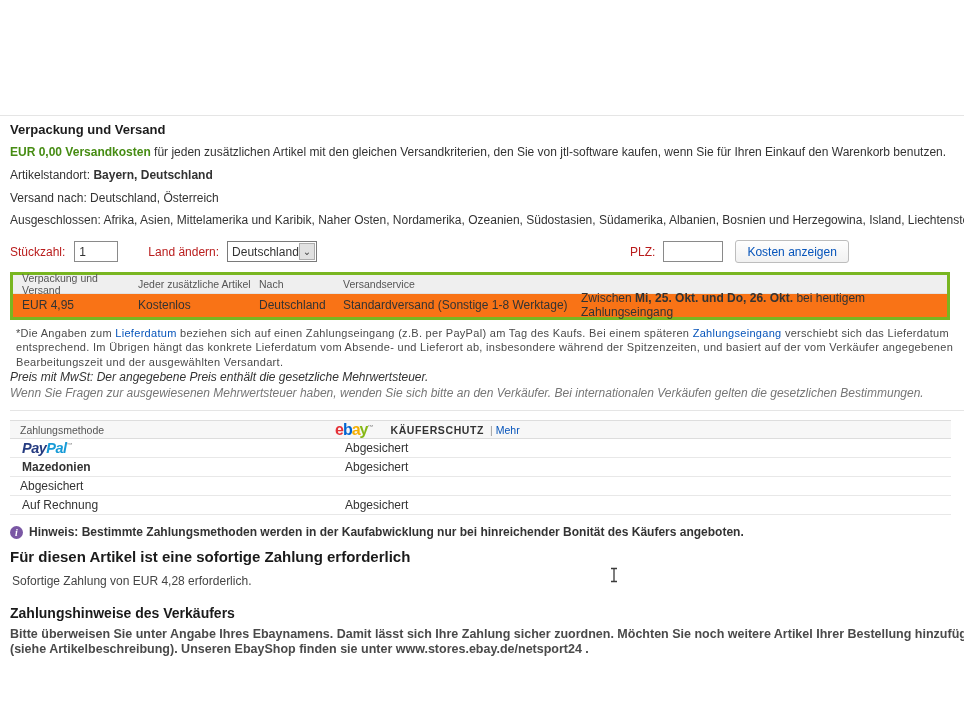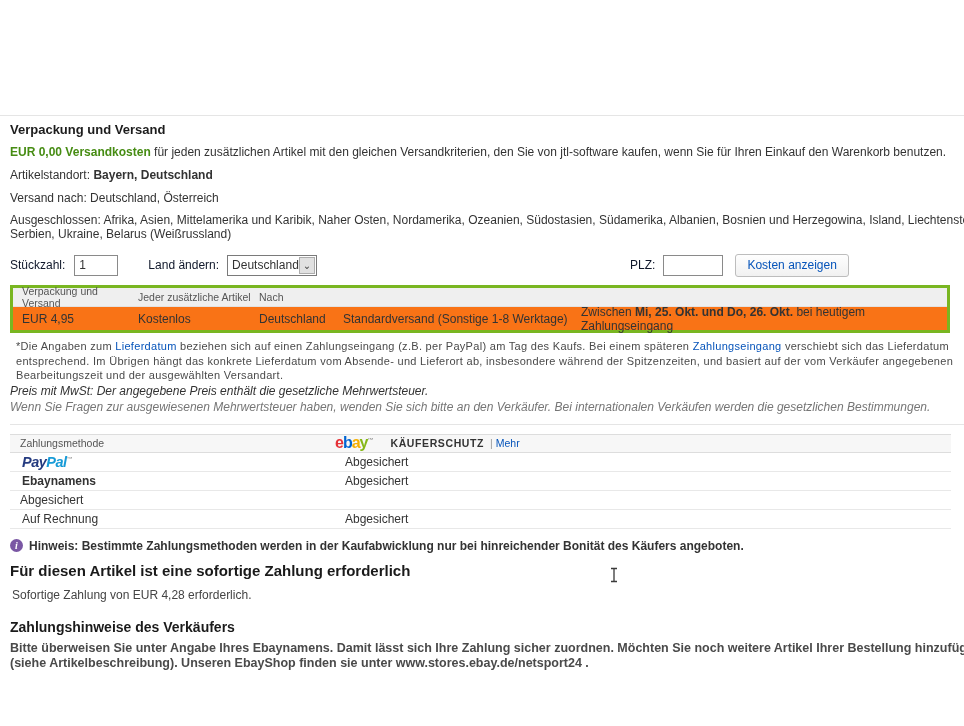--- a/index.html
+++ b/index.html
@@ -14,21 +14,21 @@
 
   .section-title { font-size: 13px; font-weight: bold; color: #1c1c1c; margin: 0 0 8px 0; }
   .line { font-size: 12px; line-height: 14px; margin: 0 0 9px 0; white-space: nowrap; }
   .green-bold { color: #468c13; font-weight: bold; }
   .bold { font-weight: bold; }
   .excluded { margin-bottom: 13px; }
   .excluded div { font-size: 12px; line-height: 13.5px; white-space: nowrap; }
 
   
   .form-row { display: flex; align-items: center; height: 22px; margin: 10px 0 9px 0; font-size: 12px; }
-  .form-row label { color: #0f172a; text-align: right; }
+  .form-row label { color: #b91c1c; text-align: right; }
   .txt-input { height: 21px; border: 1px solid #8a8a8a; font-size: 12px; font-family: "Liberation Sans", sans-serif; padding: 0 4px; background: #fff; color: #333; }
   .qty-input { width: 44px; margin-left: 9px; }
   .country-label { margin-left: 30px; }
   .select { display: flex; align-items: center; justify-content: space-between; width: 90px; height: 21px; border: 1px solid #7a7a7a; background: #fff; margin-left: 8px; font-size: 12px; padding-left: 4px; cursor: default; }
   .select-arrow-box { width: 17px; height: 17px; margin-right: 1px; background: #e1e1e1; border: 1px solid #adadad; display: flex; align-items: center; justify-content: center; font-size: 10px; color: #444; }
   .plz-label { margin-left: 313px; }
   .plz-input { width: 60px; margin-left: 8px; }
   .costs-button { margin-left: 12px; height: 23px; padding: 0 11px; font-size: 12px; font-family: "Liberation Sans", sans-serif; color: #0654ba; background: linear-gradient(#fefefe, #f1f1f1); border: 1px solid #bdbdbd; border-radius: 3px; cursor: pointer; }
 
   
@@ -93,56 +93,56 @@
     <h2 class="section-title">Verpackung und Versand</h2>
 
     <p class="line"><span class="green-bold">EUR 0,00 Versandkosten</span><span> für jeden zusätzlichen Artikel mit den gleichen Versandkriterien, den Sie von jtl-software kaufen, wenn Sie für Ihren Einkauf den Warenkorb benutzen.</span></p>
 
     <p class="line"><span>Artikelstandort: </span><span class="bold">Bayern, Deutschland</span></p>
 
     <p class="line">Versand nach: Deutschland, Österreich</p>
 
     <div class="excluded">
       <div>Ausgeschlossen: Afrika, Asien, Mittelamerika und Karibik, Naher Osten, Nordamerika, Ozeanien, Südostasien, Südamerika, Albanien, Bosnien und Herzegowina, Island, Liechtenstein, Mazedonien, Moldawien, Montenegro, Norwegen,</div>
-      <div>Serbien, Ukraine, Belarus (Weißrussland)</div>
     </div>
 
     <div class="form-row">
       <label>Stückzahl:</label>
       <input class="txt-input qty-input" value="1" style="">
       <label class="country-label">Land ändern:</label>
       <div class="select">
         <span>Deutschland</span>
         <span class="select-arrow-box">⌄</span>
       </div>
       <label class="plz-label">PLZ:</label>
       <input class="txt-input plz-input" value="" style="">
       <button class="costs-button">Kosten anzeigen</button>
     </div>
 
     <div class="gtable">
       <div class="grow ghead">
         <div class="gc1">Verpackung und Versand</div>
         <div class="gc2">Jeder zusätzliche Artikel</div>
         <div class="gc3">Nach</div>
+        <div class="gc4">Versandservice</div>
       </div>
       <div class="grow gdata">
         <div class="gc1">EUR 4,95</div>
         <div class="gc2">Kostenlos</div>
         <div class="gc3">Deutschland</div>
         <div class="gc4">Standardversand (Sonstige 1-8 Werktage)</div>
         <div class="gc5"><span>Zwischen </span><span class="bold">Mi, 25. Okt. und Do, 26. Okt.</span><span> bei heutigem Zahlungseingang</span></div>
       </div>
     </div>
 
     <p class="footnote"><span>*Die Angaben zum </span><a class="link">Lieferdatum</a><span> beziehen sich auf einen Zahlungseingang (z.B. per PayPal) am Tag des Kaufs. Bei einem späteren </span><a class="link">Zahlungseingang</a><span> verschiebt sich das Lieferdatum entsprechend. Im Übrigen hängt das konkrete Lieferdatum vom Absende- und Lieferort ab, insbesondere während der Spitzenzeiten, und basiert auf der vom Verkäufer angegebenen Bearbeitungszeit und der ausgewählten Versandart.</span></p>
 
     <div class="vat">
       <p class="vat-main">Preis mit MwSt: Der angegebene Preis enthält die gesetzliche Mehrwertsteuer.</p>
-      <p class="vat-sub">Wenn Sie Fragen zur ausgewiesenen Mehrwertsteuer haben, wenden Sie sich bitte an den Verkäufer. Bei internationalen Verkäufen werden die gesetzlichen Bestimmungen.</p>
+      <p class="vat-sub">Wenn Sie Fragen zur ausgewiesenen Mehrwertsteuer haben, wenden Sie sich bitte an den Verkäufer. Bei internationalen Verkäufen gelten die gesetzlichen Bestimmungen.</p>
     </div>
 
     <div class="divider mid-divider"></div>
 
 
     <div class="ptable">
       <div class="phead">
         <div class="pc1 phead-label">Zahlungsmethode</div>
         <div class="pc2">
           <span class="ebay-logo"><span class="eb-e">e</span><span class="eb-b">b</span><span class="eb-a">a</span><span class="eb-y">y</span><span class="tm">™</span></span>
@@ -152,21 +152,21 @@
         </div>
       </div>
 
       <div class="prow">
         <div class="pc1"><span class="paypal-logo"><span class="pp-1">Pay</span><span class="pp-2">Pal</span><span class="tm">™</span></span></div>
         <div class="pc2">
             <span class="pstatus">Abgesichert</span>
           </div>
       </div>
       <div class="prow">
-        <div class="pc1 pmethod bold">Ebaynamens</div>
+        <div class="pc1 pmethod bold">Mazedonien</div>
         <div class="pc2">
             <span class="pstatus">Abgesichert</span>
           </div>
       </div>
       <div class="prow">
         <div class="pc2">
             <span class="pstatus">Abgesichert</span>
           </div>
       </div>
       <div class="prow">

